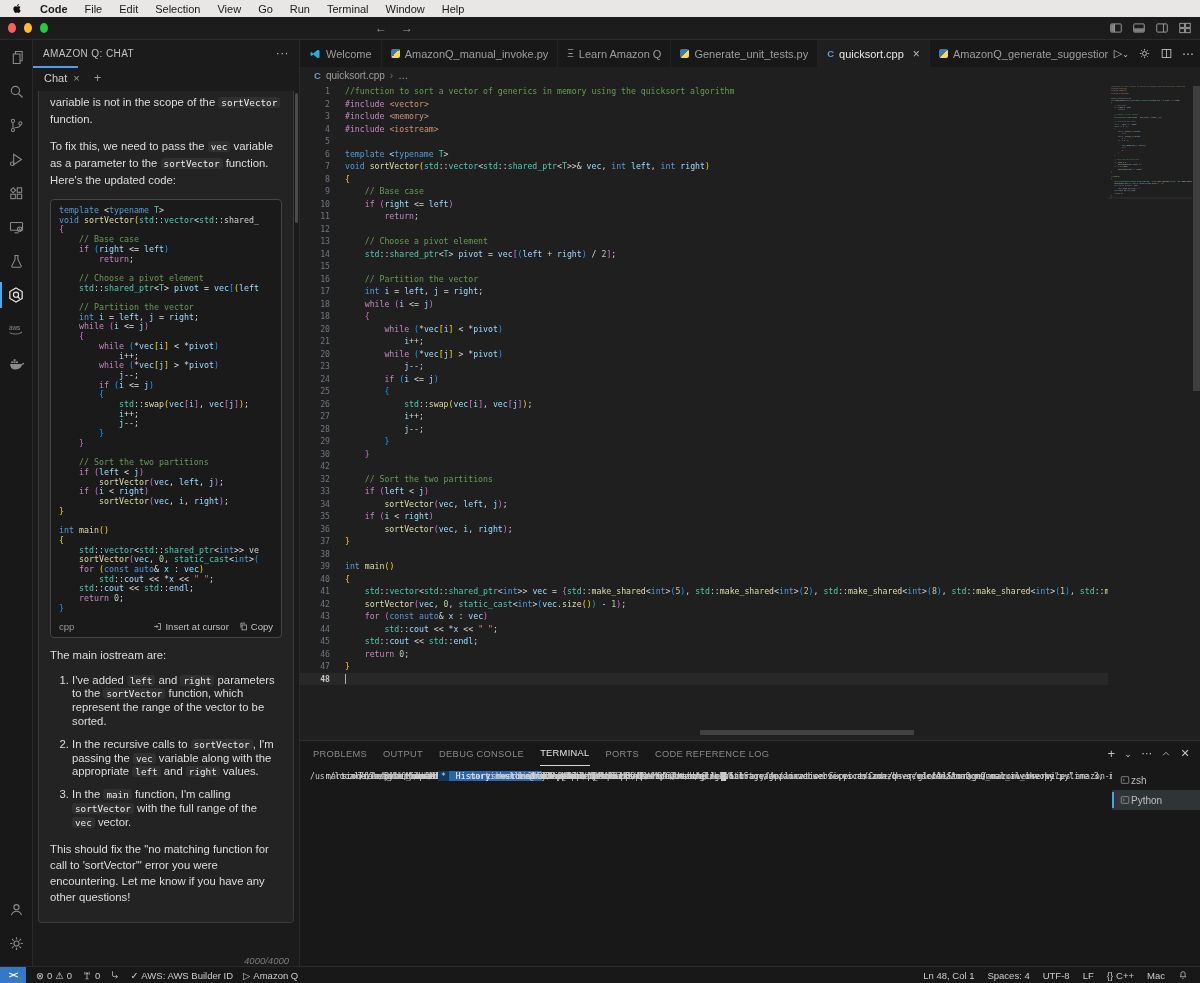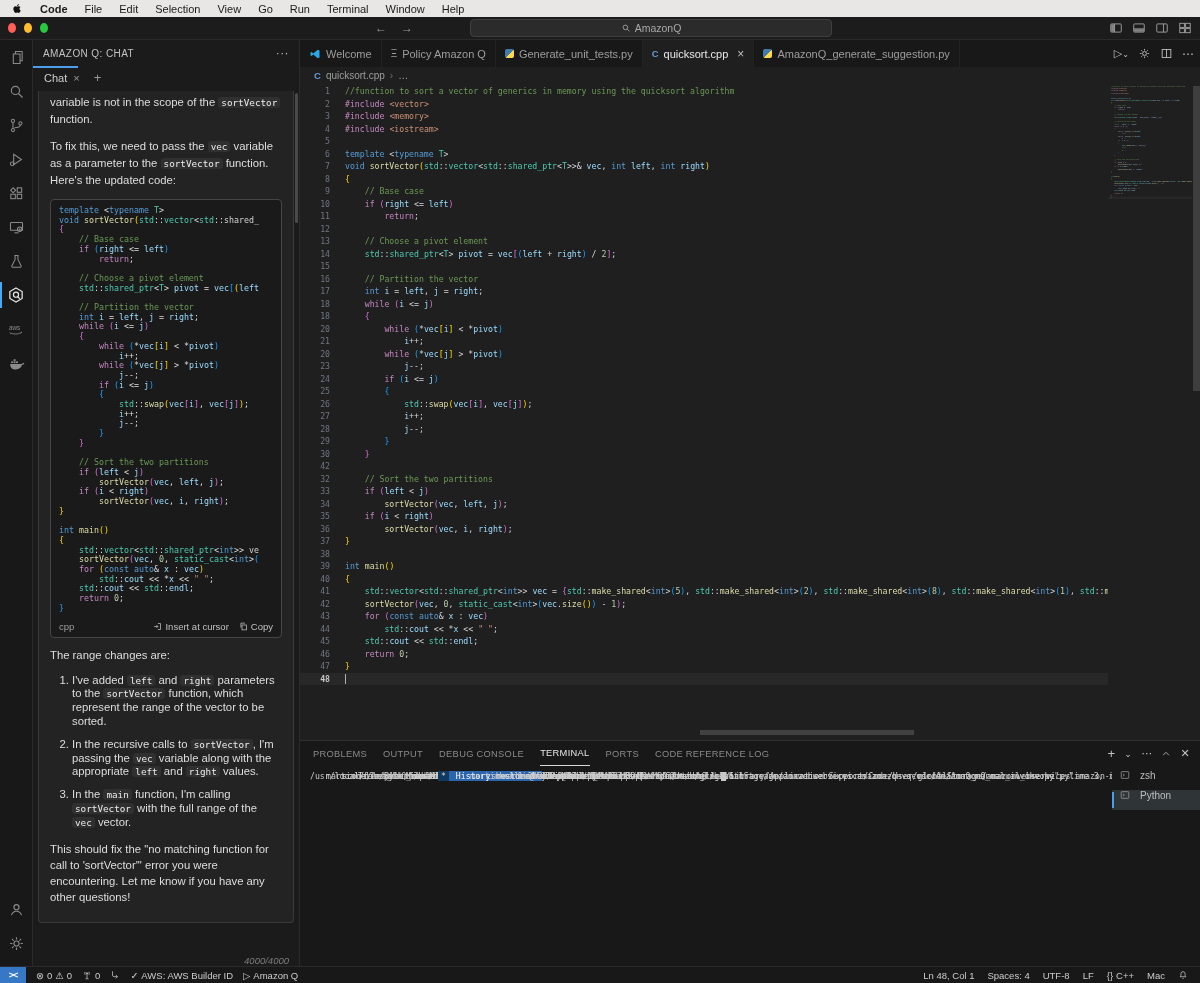--- a/index.html
+++ b/index.html
@@ -107,21 +107,21 @@
   .ptab.active{color:#e7e7e7;border-bottom:1px solid #d7d7d7;}
   .panel-actions{position:absolute;right:10px;display:flex;gap:9px;align-items:center;color:#c3c3c3;font-size:11px;}
   .panel-body{flex:1;display:flex;min-height:0;}
   .term{flex:1;padding:3px 0 0 10px;overflow:hidden;font-family:"DejaVu Sans Mono",monospace;
     font-size:8.2px;line-height:10px;color:#cccccc;white-space:pre;}
   .tl{height:10px;}
   .hist-star{background:#10395f;color:#ddd;padding:0 3px;}
   .hist-text{background:#2a64ad;color:#fff;padding:0 2px;}
   .t-cursor{display:inline-block;width:4.5px;height:9px;background:#c9c9c9;vertical-align:text-bottom;}
   .shells{width:88px;flex:0 0 88px;padding-top:4px;font-size:10px;color:#bdbdbd;}
-  .shell-row{height:20px;display:flex;gap:10px;padding-left:8px;position:relative;cursor:pointer;}
+  .shell-row{height:20px;display:flex;align-items:center;gap:1px;padding-left:8px;position:relative;cursor:pointer;}
   .shell-row.active{background:#2f3436;}
   .shell-row.active:before{content:"";position:absolute;left:0;top:2px;bottom:2px;width:2px;background:#4d9fea;}
   .shell-ic{color:#9d9d9d;display:flex;}
   
   .statusbar{height:17px;background:#181818;border-top:1px solid #2a2a2a;display:flex;align-items:center;
     font-size:9.5px;color:#cccccc;box-sizing:border-box;}
   .remote-chip{width:26px;height:100%;background:#3677c6;color:#fff;display:flex;align-items:center;
     justify-content:center;font-size:9px;font-weight:bold;letter-spacing:-1px;cursor:pointer;}
   .sb-item{display:flex;align-items:center;gap:3px;margin-left:10px;cursor:pointer;white-space:nowrap;}
   .sb-item svg{display:block;}
@@ -157,27 +157,20 @@
   <div class="titlebar">
     <span class="tl-group">
       <span class="tl" style="background:#ff5f57"></span>
       <span class="tl" style="background:#febc2e"></span>
       <span class="tl" style="background:#28c840"></span>
     </span>
     <span class="nav-arrows">
       <span>←</span>
       <span>→</span>
     </span>
-    <div class="cmd-center">
-      <svg width="10" height="10" viewBox="0 0 24 24" fill="none" stroke="#a8a8a8" stroke-width="2">
-          <circle cx="10.5" cy="10.5" r="5.5"></circle>
-          <path d="M14.8 14.8L20 20"></path>
-        </svg>
-      <span>AmazonQ</span>
-    </div>
     <div class="tb-icons">
       <svg width="14" height="14" viewBox="0 0 24 24" fill="none" stroke="currentColor" stroke-width="1.6">
           <rect x="3" y="5" width="18" height="14" rx="1.5"></rect>
           <path d="M9.5 5v14"></path>
           <rect x="3.8" y="5.8" width="5" height="12.4" fill="currentColor" stroke="none" opacity=".8"></rect>
         </svg>
       <svg width="14" height="14" viewBox="0 0 24 24" fill="none" stroke="currentColor" stroke-width="1.6">
           <rect x="3" y="5" width="18" height="14" rx="1.5"></rect>
           <path d="M3 13.5h18"></path>
           <rect x="3.8" y="14.2" width="16.4" height="4" fill="currentColor" stroke="none" opacity=".8"></rect>
@@ -340,21 +333,21 @@
                 <span>
                   <svg width="9" height="9" viewBox="0 0 24 24" fill="none" stroke="currentColor" stroke-width="2">
                       <rect x="8" y="8" width="12" height="13"></rect>
                       <path d="M5 15V3h11"></path>
                     </svg>
                   <span>Copy</span>
                 </span>
               </span>
             </div>
           </div>
-          <p class="chat-p" id="chat-para3">The range changes are:</p>
+          <p class="chat-p" id="chat-para3">The main iostream are:</p>
           <ol class="chat-list" id="chat-list">
               <li>I've added <code class="ic">left</code> and <code class="ic">right</code> parameters to the <code class="ic">sortVector</code> function, which represent the range of the vector to be sorted.</li>
               <li>In the recursive calls to <code class="ic">sortVector</code>, I'm passing the <code class="ic">vec</code> variable along with the appropriate <code class="ic">left</code> and <code class="ic">right</code> values.</li>
               <li>In the <code class="ic">main</code> function, I'm calling <code class="ic">sortVector</code> with the full range of the <code class="ic">vec</code> vector.</li>
             </ol>
           <p class="chat-p" id="chat-para4">This should fix the "no matching function for call to 'sortVector'" error you were encountering. Let me know if you have any other questions!</p>
 
         </div>
         <div class="chat-sbar"></div>
       </div>
@@ -367,23 +360,29 @@
             <div class="etab">
               <span style="display:flex;align-items:center;">
                 <svg width="12" height="12" viewBox="0 0 24 24">
                   <path fill="#2aa7e8" d="M17.5 3.5L21 5v14l-3.5 1.5L8.5 13 5 15.8 3 14.5v-5L5 8.2 8.5 11z"></path>
                 </svg>
               </span>
               <span>Welcome</span>
             </div>
             <div class="etab">
               <span style="display:flex;align-items:center;">
+                <span class="py-ic"></span>
+              </span>
+              <span>AmazonQ_manual_invoke.py</span>
+            </div>
+            <div class="etab">
+              <span style="display:flex;align-items:center;">
                 <span class="prev-ic">Ξ</span>
               </span>
-              <span>Policy Amazon Q</span>
+              <span>Learn Amazon Q</span>
             </div>
             <div class="etab">
               <span style="display:flex;align-items:center;">
                 <span class="py-ic"></span>
               </span>
               <span>Generate_unit_tests.py</span>
             </div>
             <div class="etab active">
               <span style="display:flex;align-items:center;">
                 <span class="cpp-ic">C</span>

